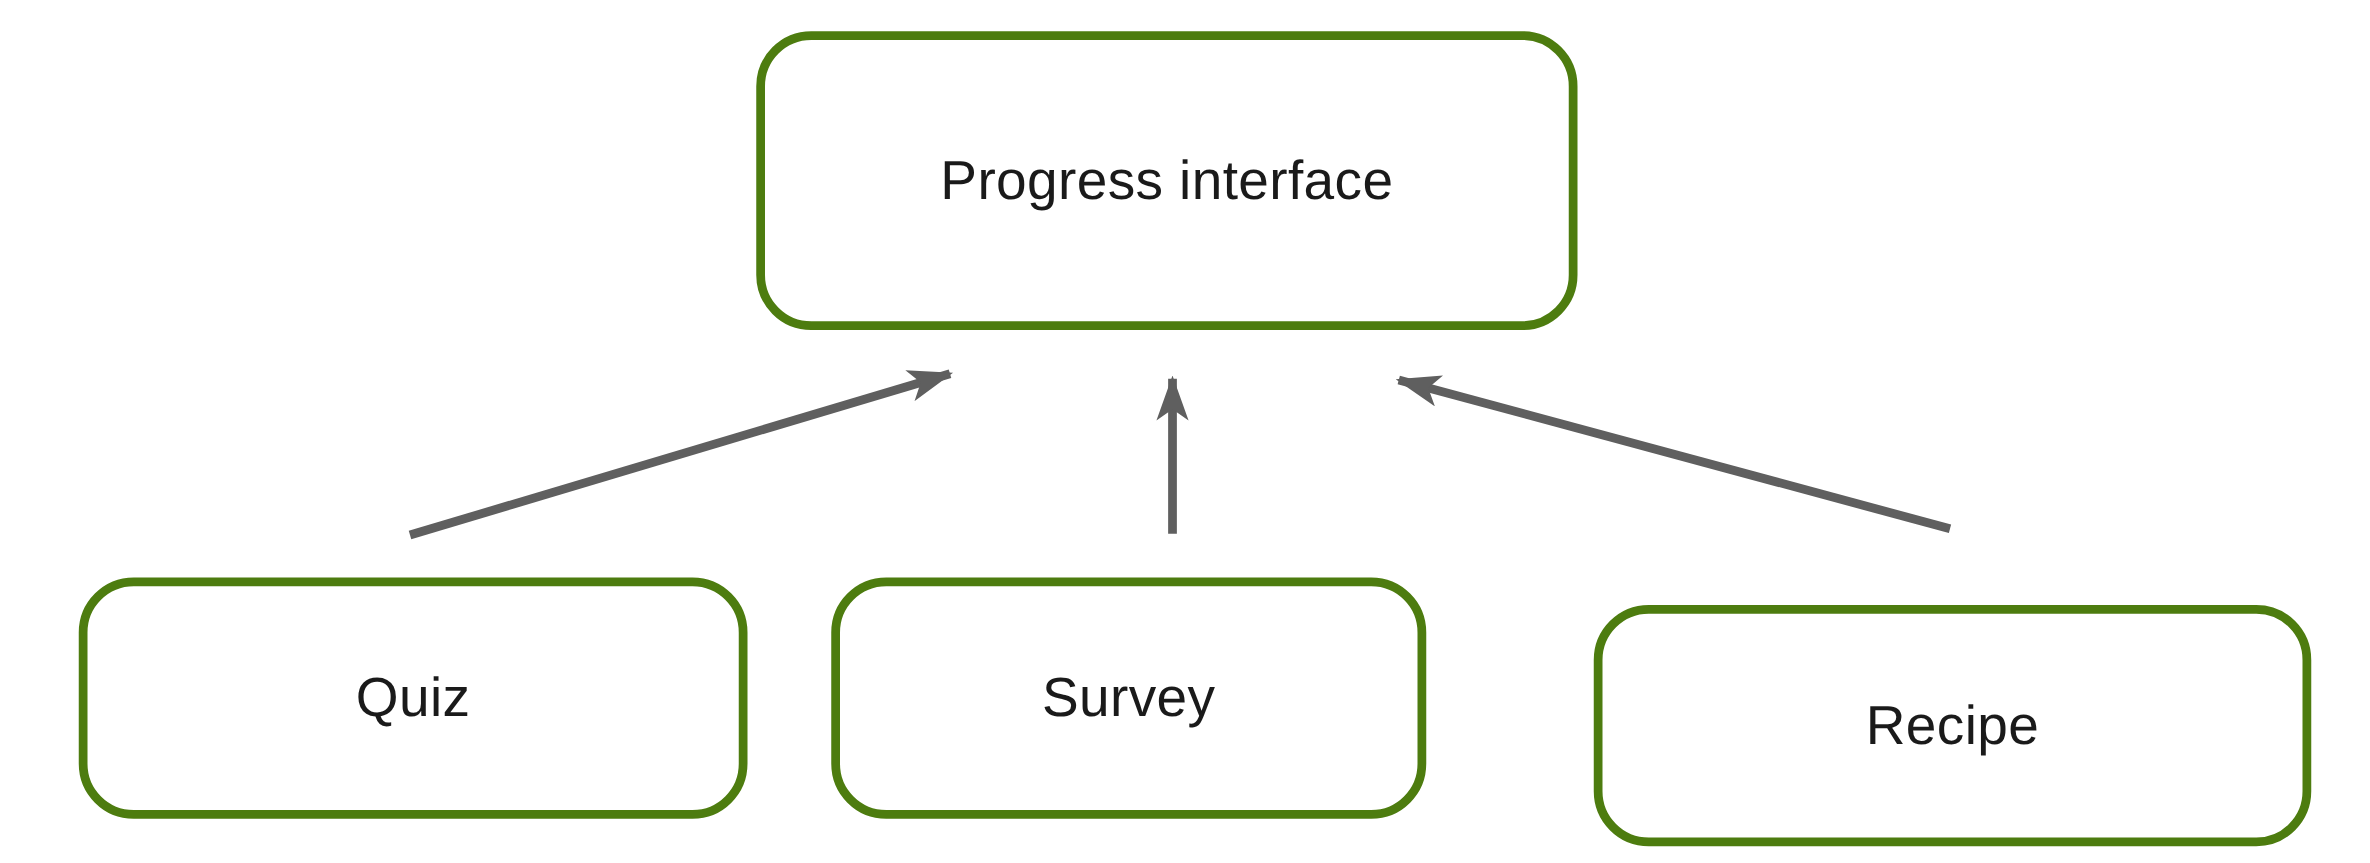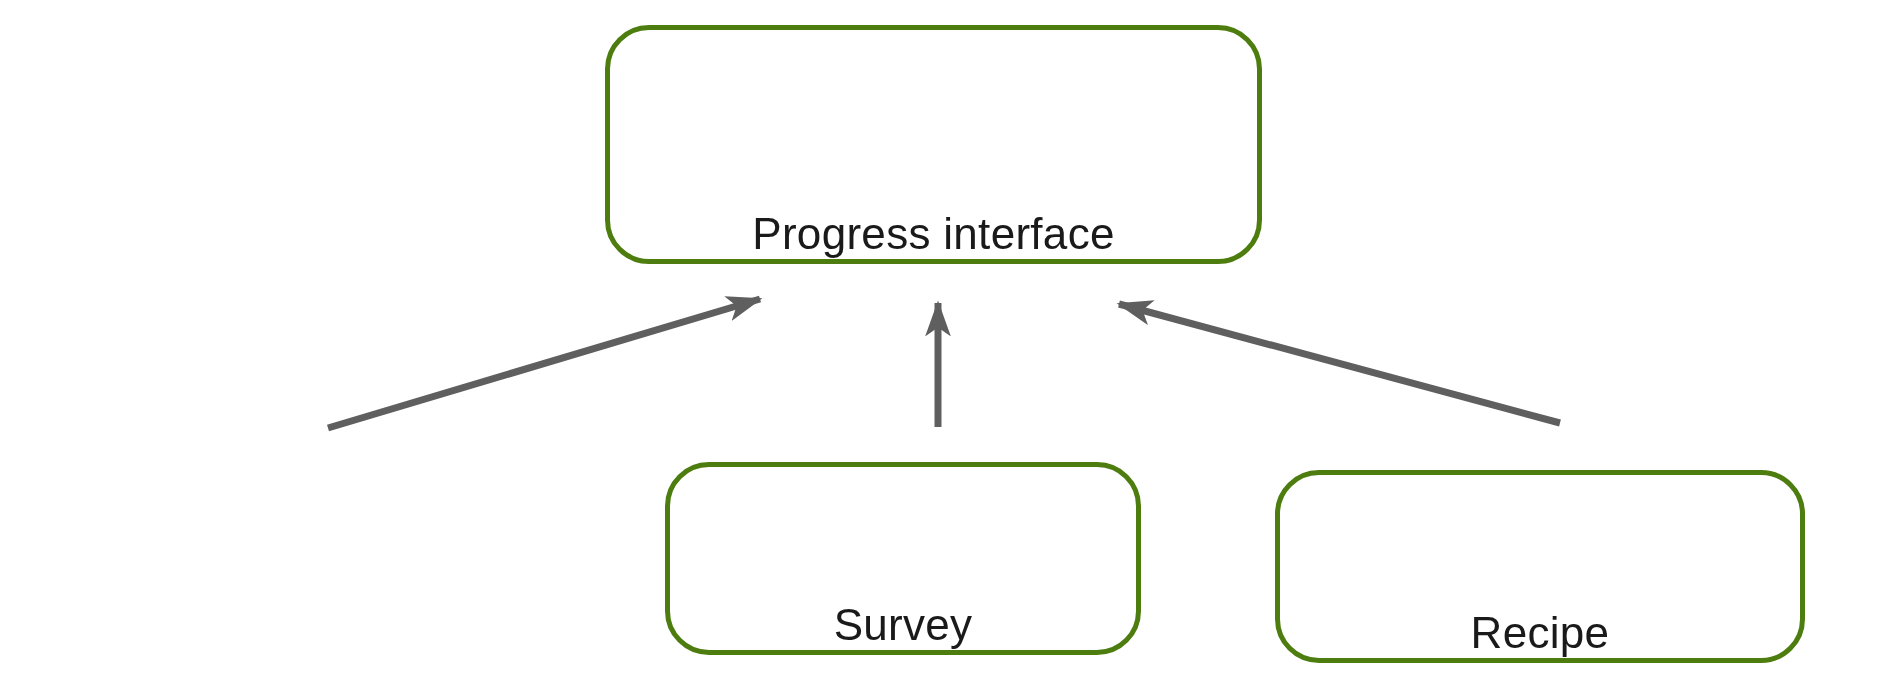--- a/index.html
+++ b/index.html
@@ -11,38 +11,38 @@
     position: relative;
     width: 1896px;
     height: 690px;
     background: #ffffff;
     font-family: "Liberation Sans", "DejaVu Sans", sans-serif;
     overflow: hidden;
   }
   .node {
     position: absolute;
     box-sizing: border-box;
-    border: 5px solid #4d7c0f;
+    border: 7px solid #4d7c0f;
     border-radius: 44px;
     background: #ffffff;
     display: flex;
-    align-items: flex-end;
+    align-items: center;
     justify-content: center;
   }
   .node-label {
     color: #1a1a1a;
     font-size: 44px;
     font-weight: 500;
     letter-spacing: 0.3px;
     white-space: nowrap;
   }
   .node-progress { left: 605px;  top: 25px;  width: 657px; height: 239px; }
   .node-quiz     { left: 63px;   top: 462px; width: 535px; height: 193px; }
   .node-survey   { left: 665px;  top: 462px; width: 476px; height: 193px; }
-  .node-recipe   { left: 1275px; top: 470px; width: 530px; height: 193px; }
+  .node-recipe   { left: 1275px; top: 484px; width: 574px; height: 193px; }
   .arrows-layer {
     position: absolute;
     left: 0; top: 0;
     width: 1896px;
     height: 690px;
     pointer-events: none;
   }
   .arrow-line {
     stroke: #5f5f5f;
     stroke-width: 7;
@@ -62,20 +62,23 @@
     </defs>
     <line class="arrow-line" x1="328" y1="428" x2="760" y2="299" marker-end="url(#arrowhead)"></line>
     <line class="arrow-line" x1="938" y1="427" x2="938" y2="303" marker-end="url(#arrowhead)"></line>
     <line class="arrow-line" x1="1560" y1="423" x2="1119" y2="304" marker-end="url(#arrowhead)"></line>
   </svg>
 
   <div class="node node-progress">
     <span class="node-label">Progress interface</span>
   </div>
 
+  <div class="node node-quiz">
+    <span class="node-label">Quiz</span>
+  </div>
 
   <div class="node node-survey">
     <span class="node-label">Survey</span>
   </div>
 
   <div class="node node-recipe">
     <span class="node-label">Recipe</span>
   </div>
 
 </div>

